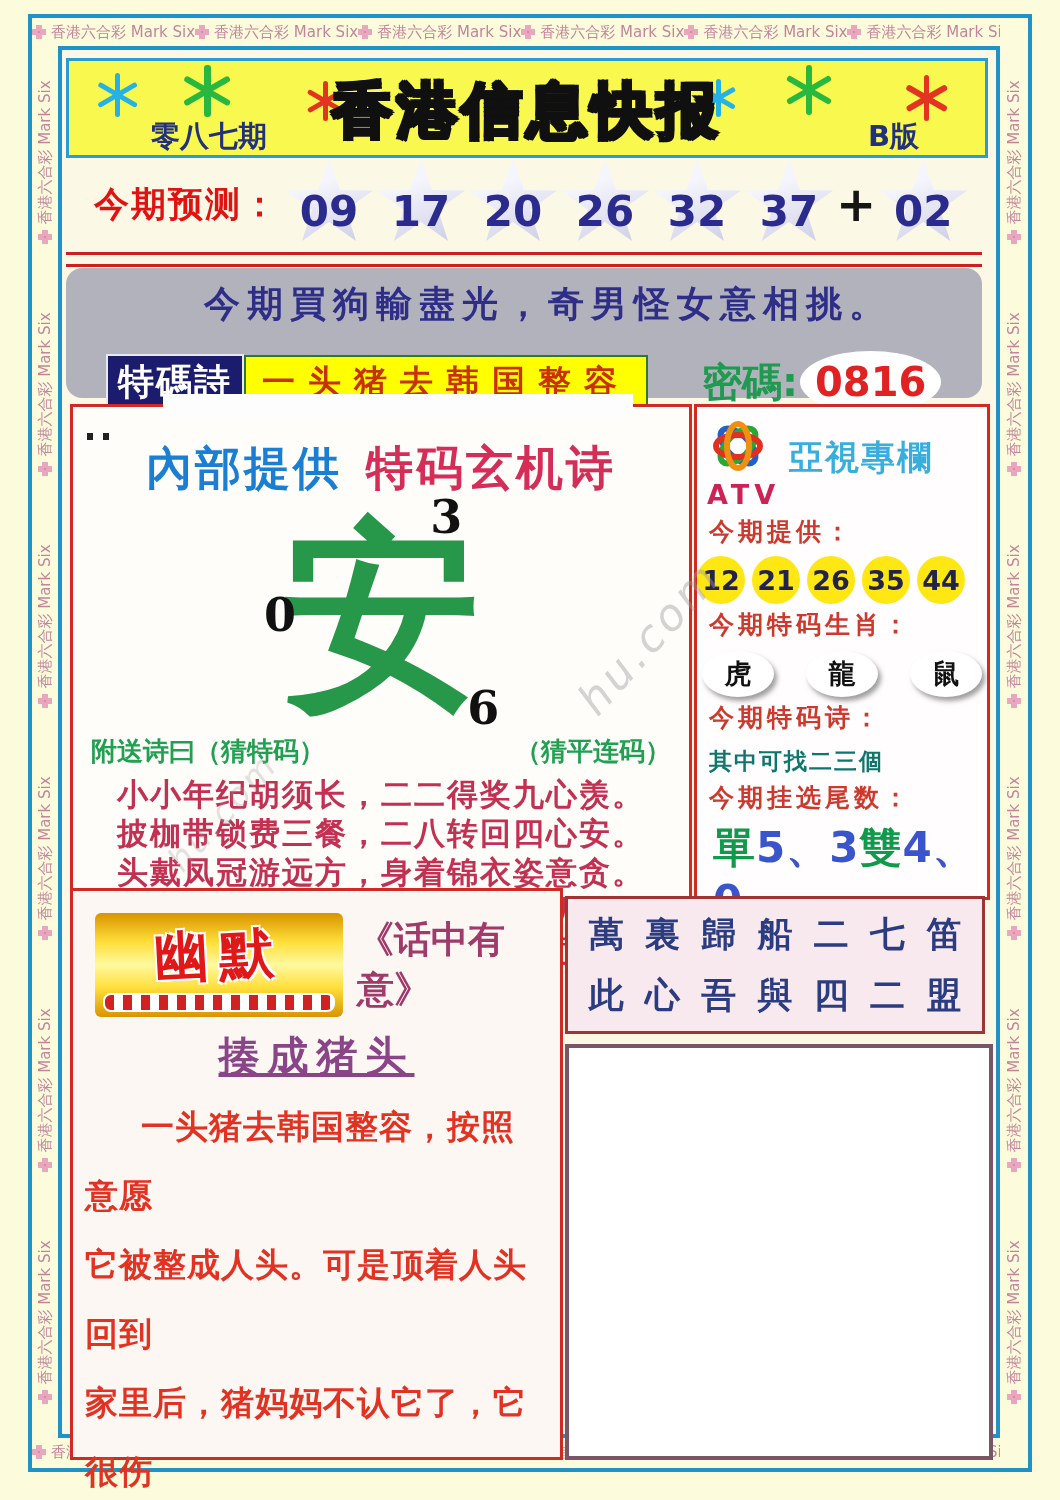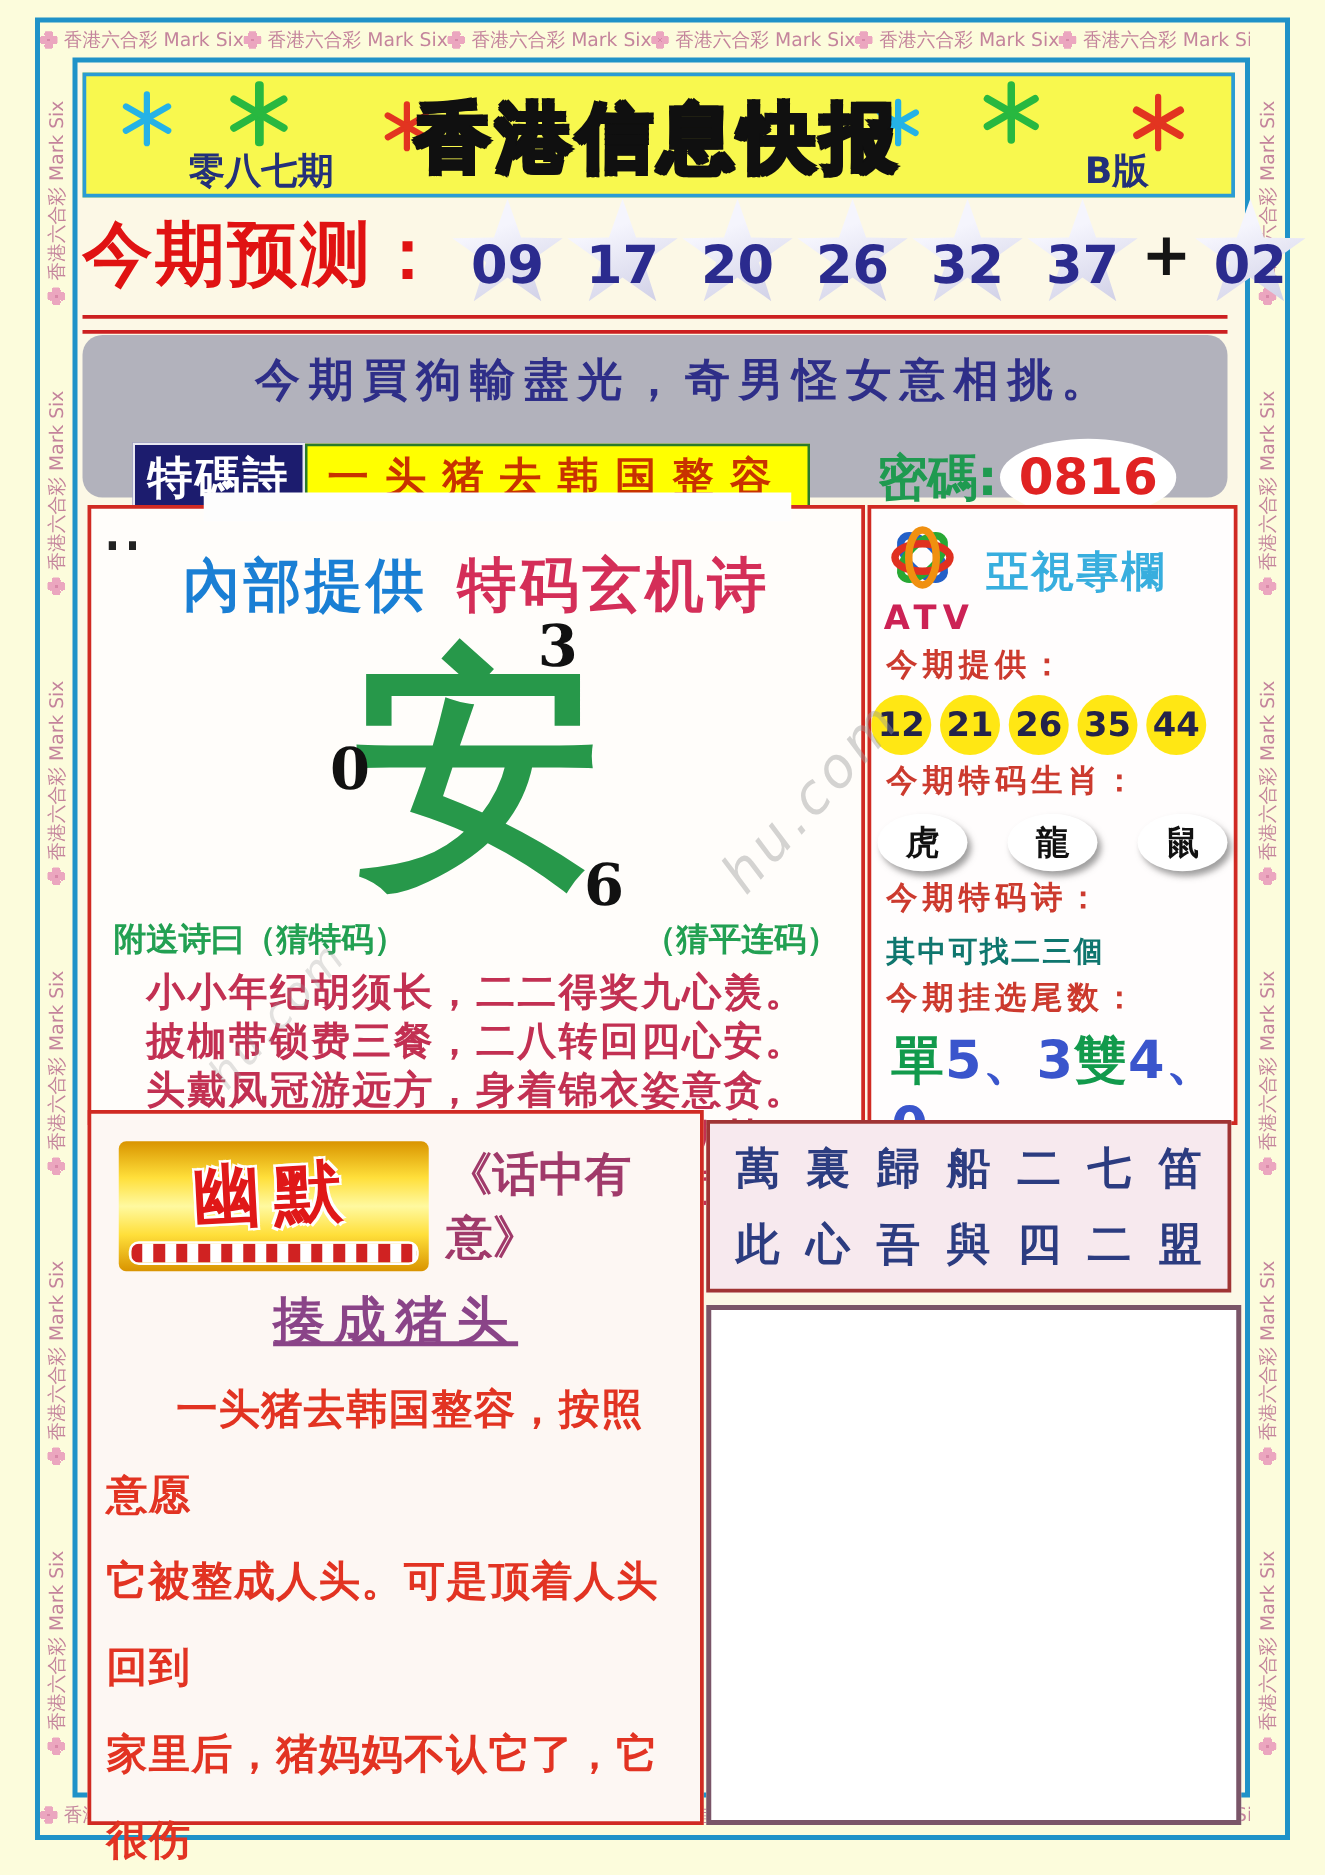--- a/index.html
+++ b/index.html
@@ -38,21 +38,21 @@
   .ast-r2{right:36px;top:14px;width:46px;height:46px;color:#e23420;}
   .hb-issue{position:absolute;left:82px;top:56px;font-size:29px;font-weight:bold;color:#23307a;}
   .hb-edition{position:absolute;right:66px;top:56px;font-size:29px;font-weight:bold;color:#23307a;}
   .hb-title{position:absolute;left:0;right:0;top:10px;text-align:center;font-size:60px;font-weight:bold;
             color:#fff;-webkit-text-stroke:3px #101010;
             text-shadow:2px 2px 0 #101010,-2px -2px 0 #101010,2px -2px 0 #101010,-2px 2px 0 #101010;
             letter-spacing:5px;font-family:"DejaVu Serif",serif;}
 
   
   .prediction{position:absolute;left:66px;top:158px;width:916px;height:92px;display:flex;align-items:center;}
-  .pred-label{font-size:56px;font-weight:bold;color:#e01212;letter-spacing:2px;margin-right:4px;flex:none;}
+  .pred-label{font-size:35px;font-weight:bold;color:#e01212;letter-spacing:2px;margin-right:4px;flex:none;margin-left:28px;}
   .star-cell{position:relative;width:92px;height:90px;flex:none;display:flex;align-items:center;justify-content:center;}
   .star-bg{position:absolute;inset:0;background:linear-gradient(160deg,#f5f5fd 30%,#c9c9e2);
      clip-path:polygon(50% 0%,61.8% 34.5%,98% 35%,68.5% 56.5%,79.4% 91%,50% 70%,20.6% 91%,31.5% 56.5%,2% 35%,38.2% 34.5%);}
   .star-num{position:relative;font-size:42px;font-weight:bold;color:#2b2b8e;top:7px;}
   .pred-plus{font-size:48px;font-weight:bold;color:#151515;margin:0 1px;flex:none;}
 
   .sep{position:absolute;left:66px;top:252px;width:916px;height:9px;
        border-top:3px solid #cc2020;border-bottom:3px solid #cc2020;}
 
   

